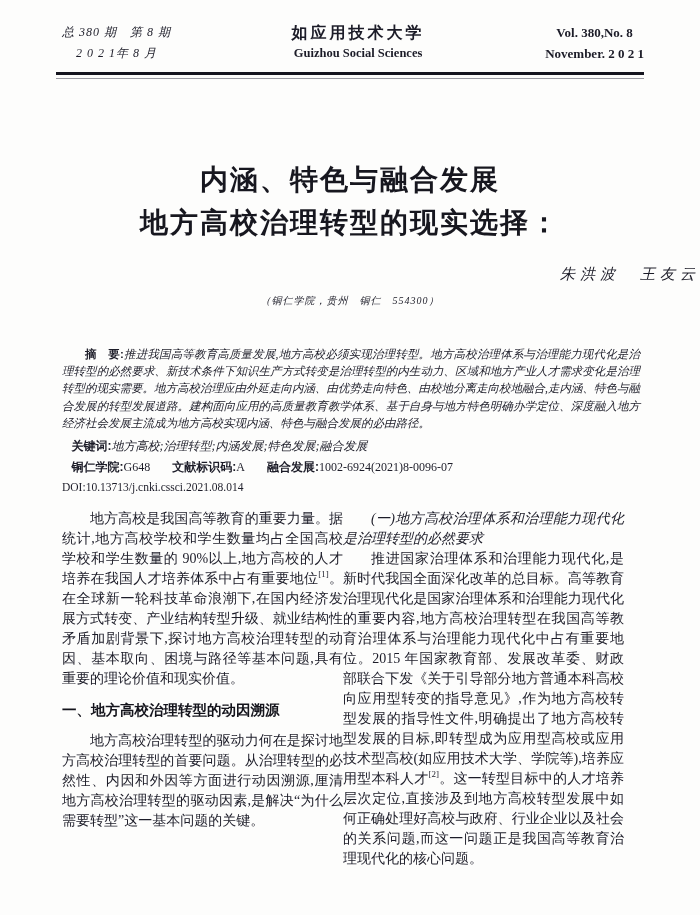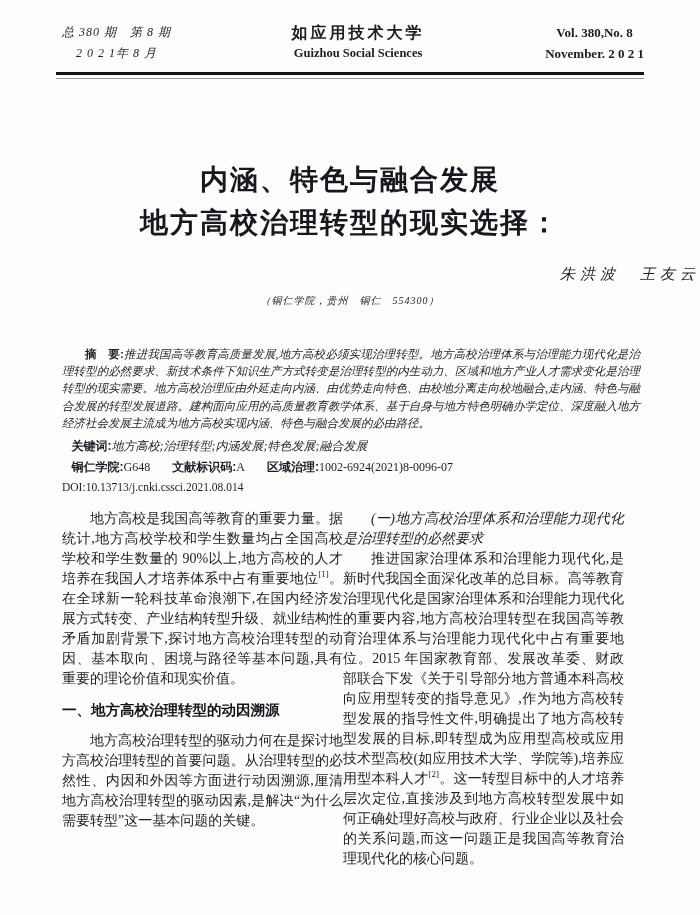--- a/index.html
+++ b/index.html
@@ -98,21 +98,21 @@
   <div class="article-title">
     <div>内涵、特色与融合发展</div>
     <div>地方高校治理转型的现实选择：</div>
   </div>
   <div class="authors">朱洪波　王友云</div>
   <div class="affiliation">（铜仁学院，贵州　铜仁　554300）</div>
 
   <div class="meta-block">
     <p class="abstract"><span class="lbl">摘　要:</span><span>推进我国高等教育高质量发展,地方高校必须实现治理转型。地方高校治理体系与治理能力现代化是治理转型的必然要求、新技术条件下知识生产方式转变是治理转型的内生动力、区域和地方产业人才需求变化是治理转型的现实需要。地方高校治理应由外延走向内涵、由优势走向特色、由校地分离走向校地融合,走内涵、特色与融合发展的转型发展道路。建构面向应用的高质量教育教学体系、基于自身与地方特色明确办学定位、深度融入地方经济社会发展主流成为地方高校实现内涵、特色与融合发展的必由路径。</span></p>
     <p class="kw-line"><span class="lbl">关键词:</span><span>地方高校;治理转型;内涵发展;特色发展;融合发展</span></p>
-    <p class="clc-line"><span class="grp"><span class="lbl">铜仁学院:</span><span>G648</span></span><span class="grp"><span class="lbl">文献标识码:</span><span>A</span></span><span class="grp"><span class="lbl">区域治理:</span><span>1002-6924(2021)8-0096-07</span></span></p>
+    <p class="clc-line"><span class="grp"><span class="lbl">铜仁学院:</span><span>G648</span></span><span class="grp"><span class="lbl">文献标识码:</span><span>A</span></span><span class="grp"><span class="lbl">融合发展:</span><span>1002-6924(2021)8-0096-07</span></span></p>
     <p class="doi-line">DOI:10.13713/j.cnki.cssci.2021.08.014</p>
   </div>
 
   <div class="columns">
     <div class="col">
       <p><span>地方高校是我国高等教育的重要力量。据统计,地方高校学校和学生数量均占全国高校学校和学生数量的 90%以上,地方高校的人才培养在我国人才培养体系中占有重要地位</span><sup>[1]</sup><span>。在全球新一轮科技革命浪潮下,在国内经济发展方式转变、产业结构转型升级、就业结构性矛盾加剧背景下,探讨地方高校治理转型的动因、基本取向、困境与路径等基本问题,具有重要的理论价值和现实价值。</span></p>
       <p class="section-heading">一、地方高校治理转型的动因溯源</p>
       <p>地方高校治理转型的驱动力何在是探讨地方高校治理转型的首要问题。从治理转型的必然性、内因和外因等方面进行动因溯源,厘清地方高校治理转型的驱动因素,是解决“为什么需要转型”这一基本问题的关键。</p>
     </div>
     <div class="col">

